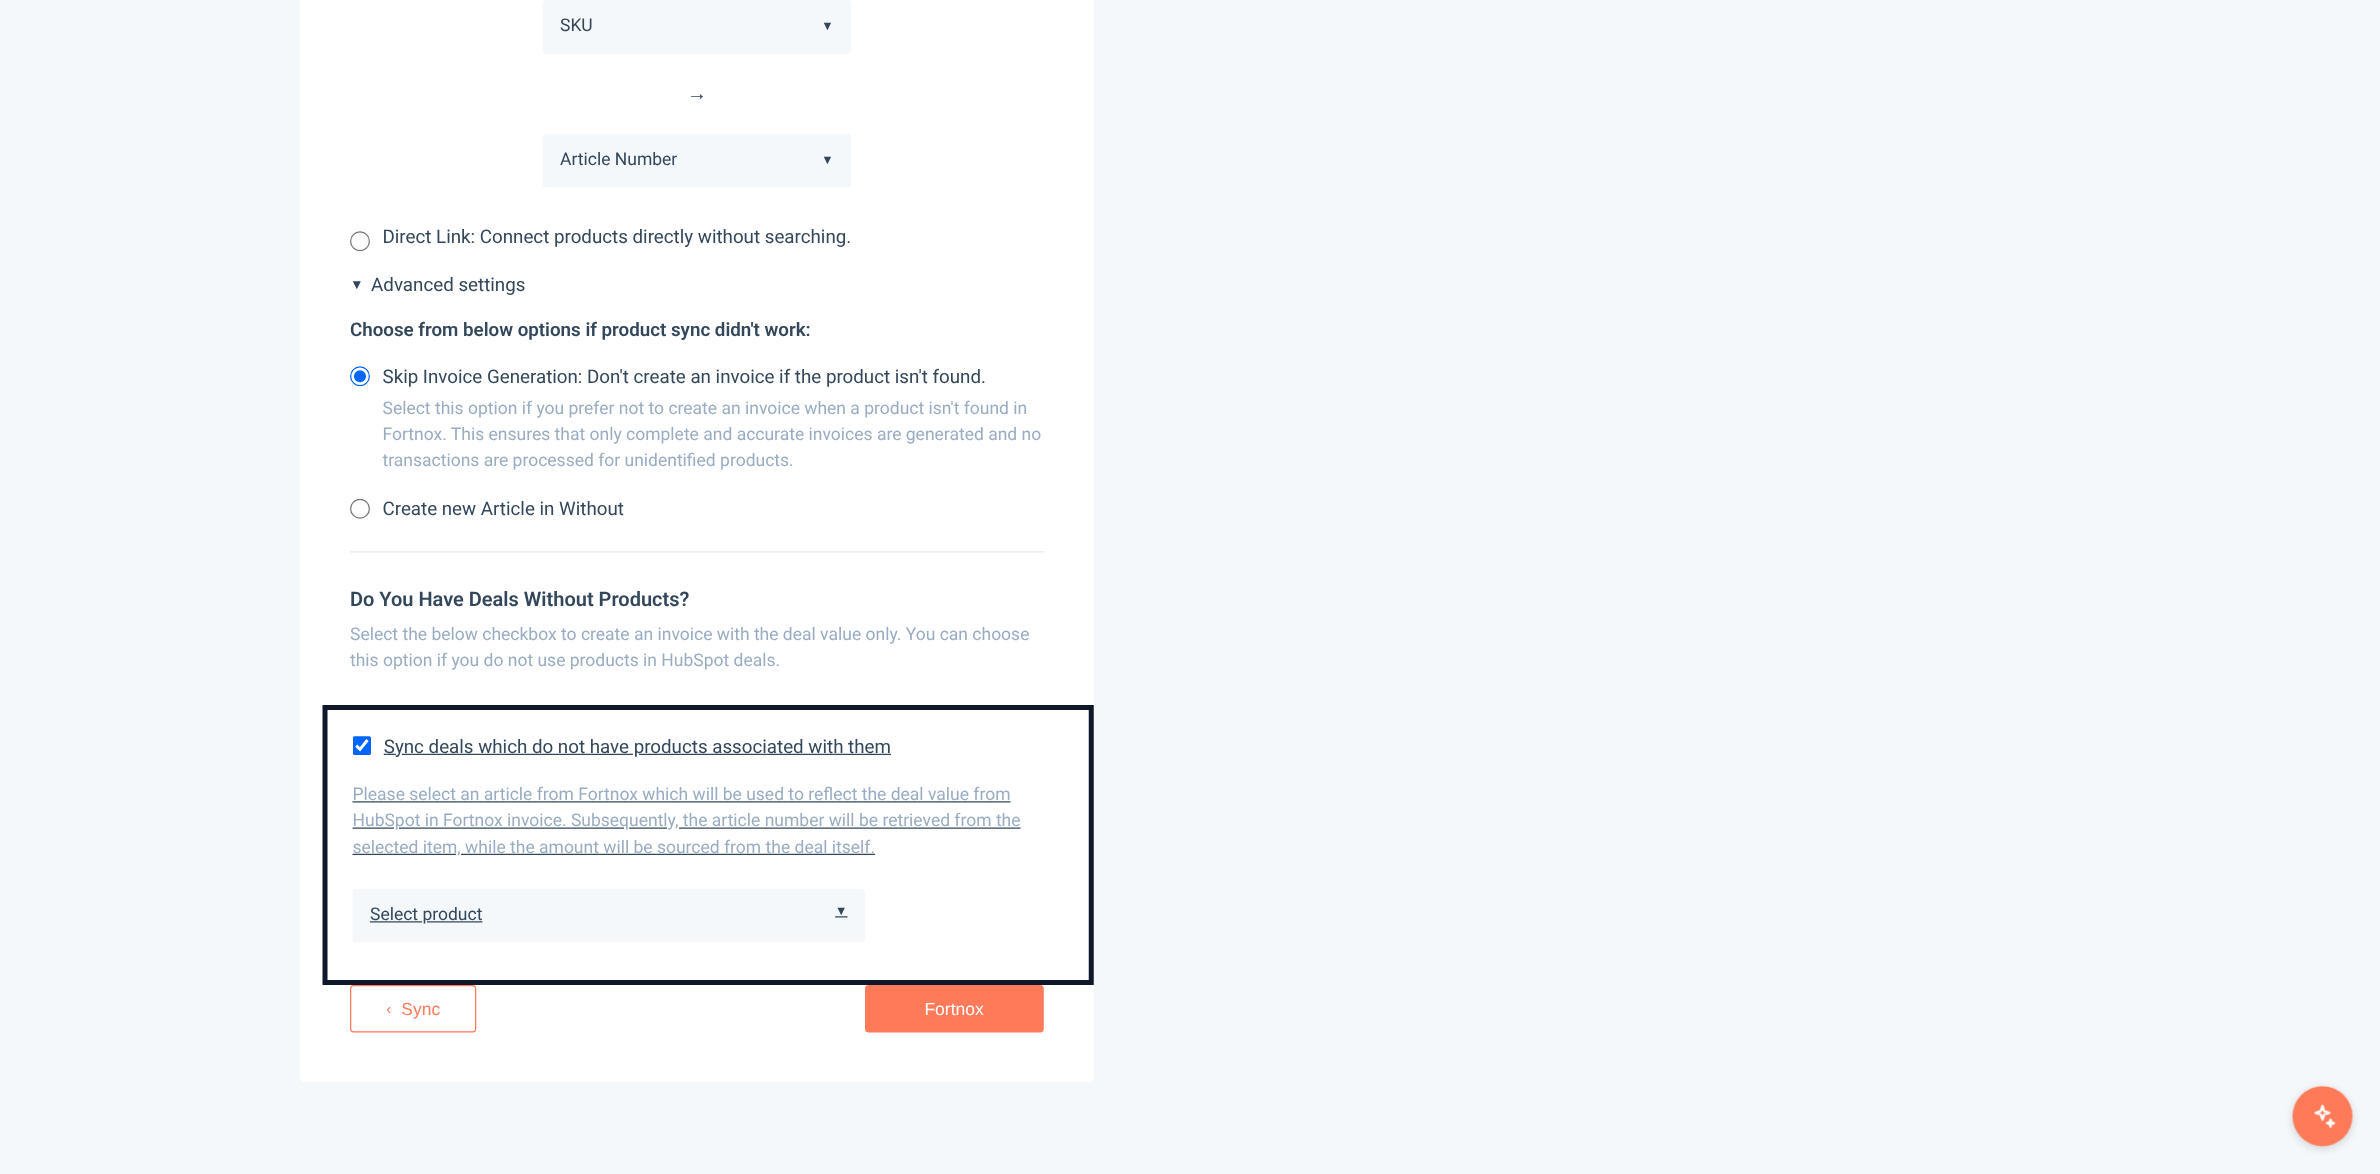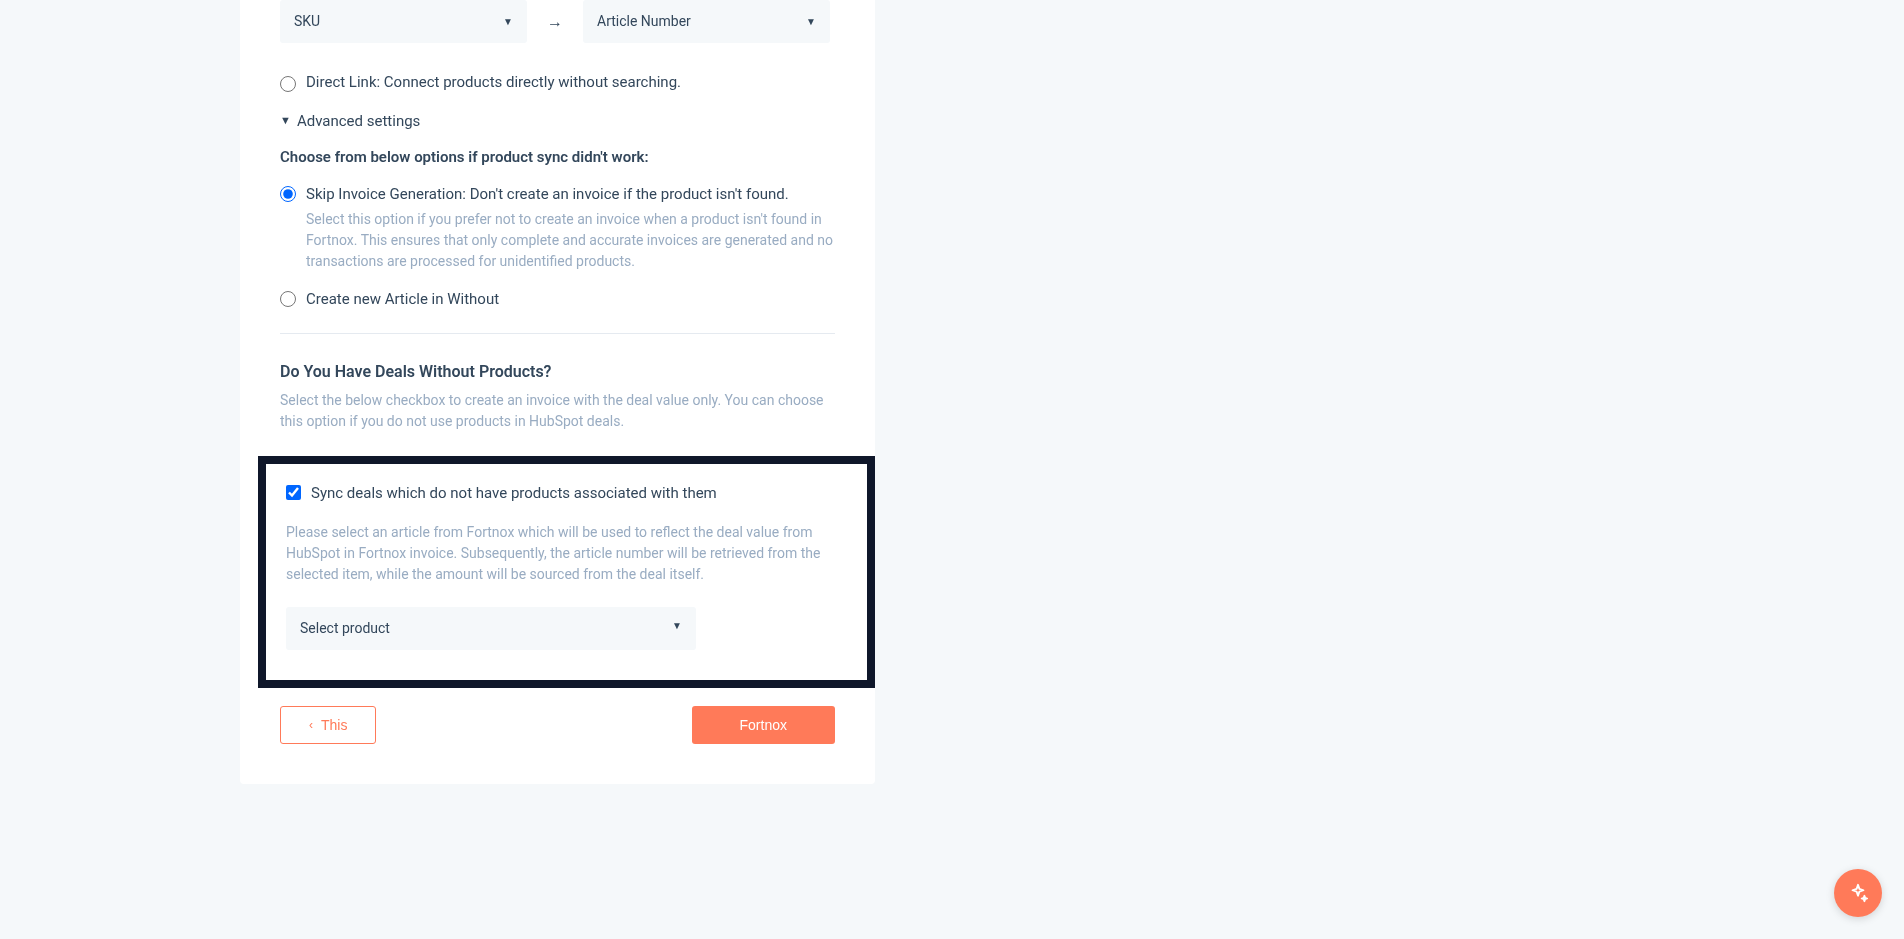--- a/index.html
+++ b/index.html
@@ -23,20 +23,21 @@
       background: #ffffff;
       width: 635px;
       padding: 0 40px 40px 40px;
       border-radius: 0 0 4px 4px;
     }
     .dropdown-row {
       display: flex;
       align-items: center;
       gap: 20px;
       margin-bottom: 28px;
+      flex-direction: column;
     }
     .dropdown {
       background: #f5f8fa;
       border: none;
       border-radius: 3px;
       padding: 11px 14px;
       display: flex;
       align-items: center;
       justify-content: space-between;
       cursor: pointer;
@@ -47,21 +48,21 @@
     .dropdown .caret {
       font-size: 10px;
       color: #33475b;
     }
     .arrow-icon {
       color: #33475b;
       font-size: 16px;
     }
     .radio-row {
       display: flex;
-      align-items: center;
+      align-items: flex-end;
       gap: 10px;
       margin-bottom: 16px;
     }
     .radio-row input[type="radio"] {
       margin-top: 3px;
       width: 16px;
       height: 16px;
       cursor: pointer;
       accent-color: #0066ff;
     }
@@ -127,26 +128,26 @@
       color: #33475b;
       margin-bottom: 6px;
     }
     .section-desc {
       color: #99acc2;
       font-size: 14px;
       line-height: 1.5;
       margin-bottom: 24px;
     }
     .highlighted-box {
-      border: 8px solid #0f172a;
+      border: 4px solid #0f172a;
       padding: 18px 20px 30px 20px;
       margin-left: -22px;
       margin-right: -40px;
-      margin-bottom: 18px;
       width: calc(100% + 62px);
+      text-decoration: underline;
     }
     .checkbox-row {
       display: flex;
       align-items: center;
       gap: 10px;
       margin-bottom: 18px;
     }
     .checkbox-row input[type="checkbox"] {
       width: 15px;
       height: 15px;
@@ -289,21 +290,21 @@
       <div class="highlighted-desc">Please select an article from Fortnox which will be used to reflect the deal value from HubSpot in Fortnox invoice. Subsequently, the article number will be retrieved from the selected item, while the amount will be sourced from the deal itself.</div>
       <div class="product-dropdown">
         <span>Select product</span>
         <span class="caret">▼</span>
       </div>
     </div>
 
     <div class="button-row">
       <button class="back-button">
         <span class="chevron">‹</span>
-        <span>This</span>
+        <span>Sync</span>
       </button>
       <button class="finish-button">
         <span>Fortnox</span>
       </button>
     </div>
 
   </div>
 </div>
 
 <div class="fab">

